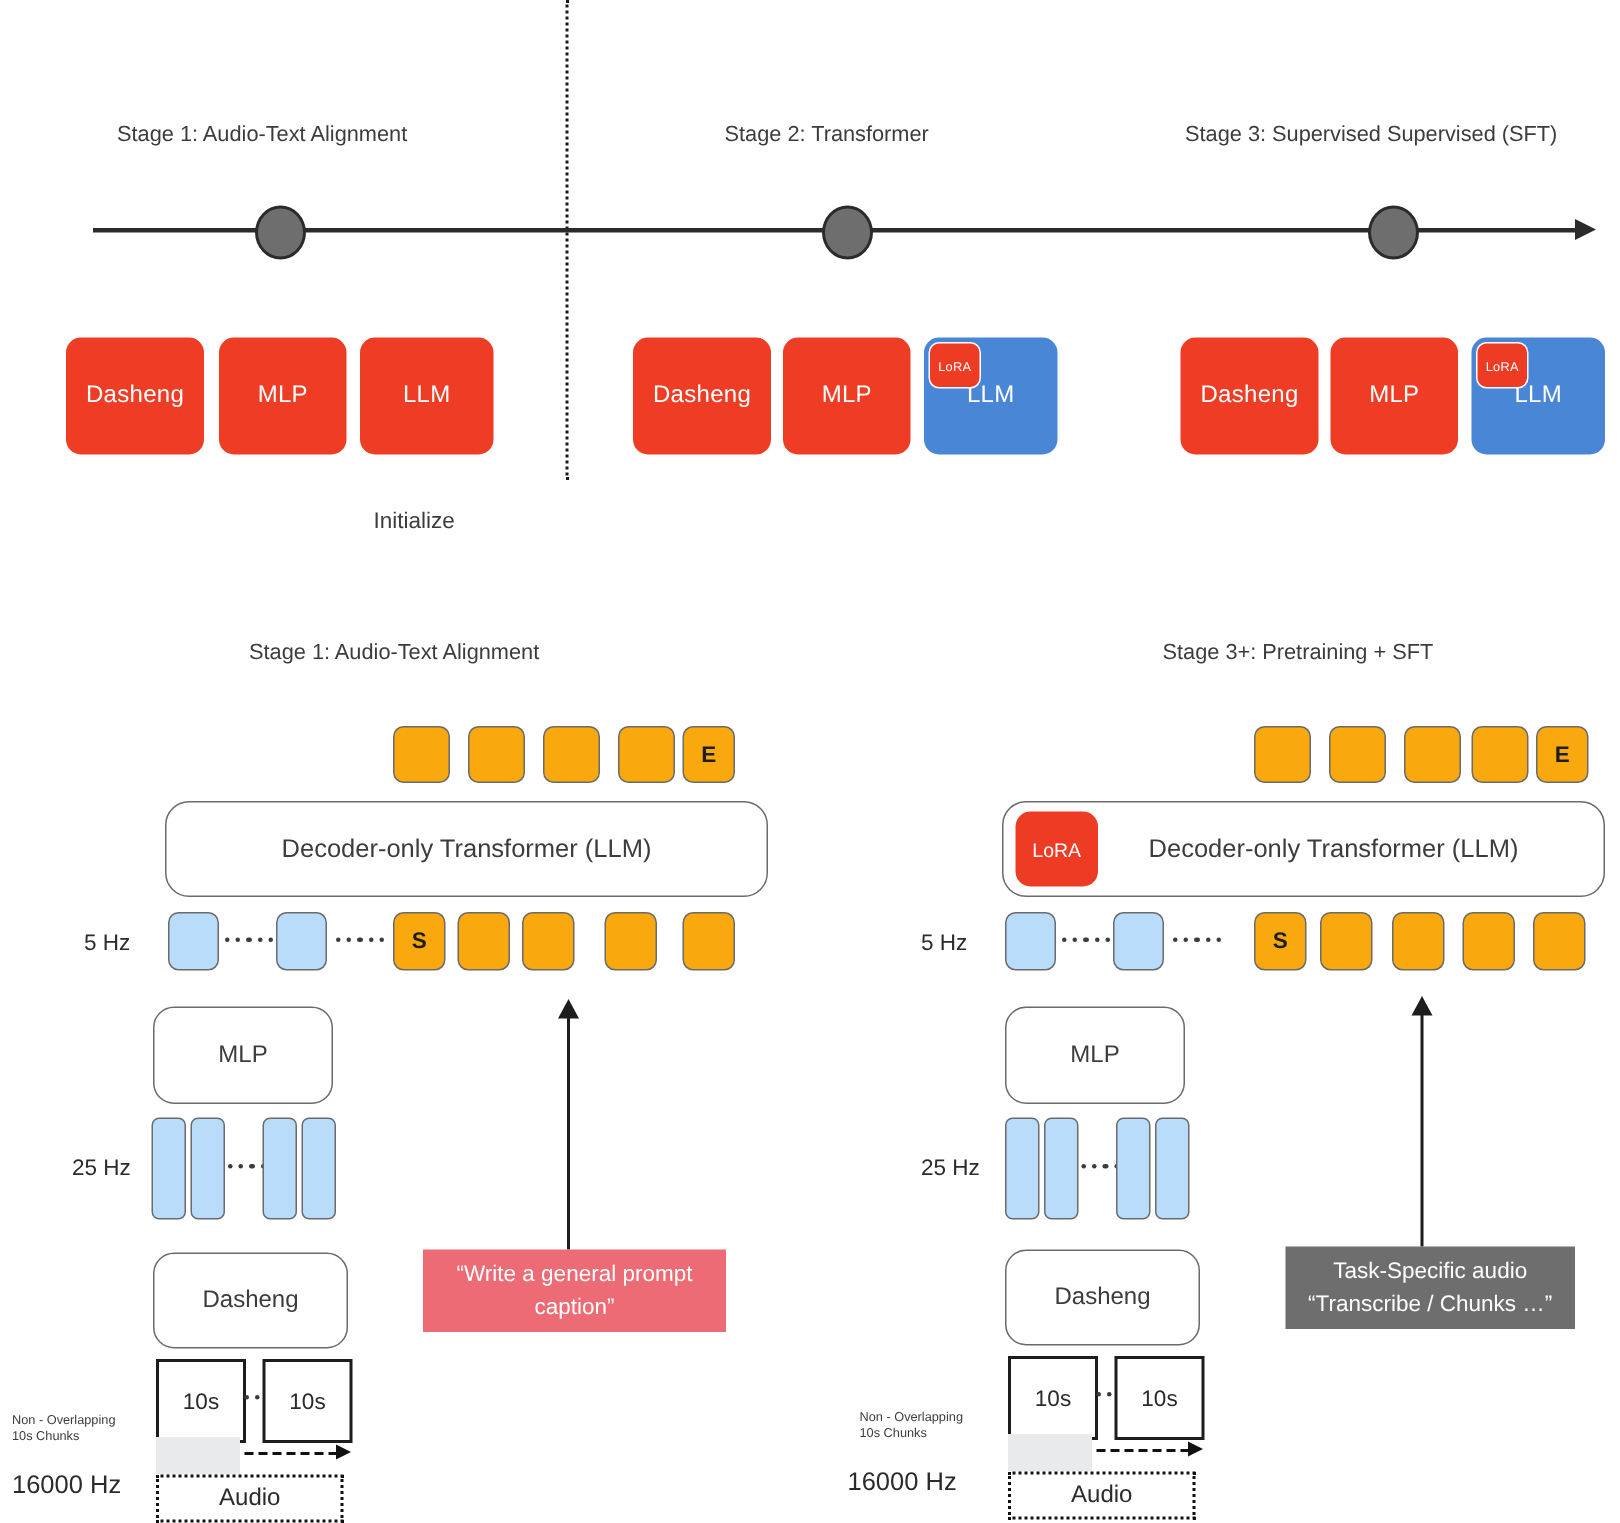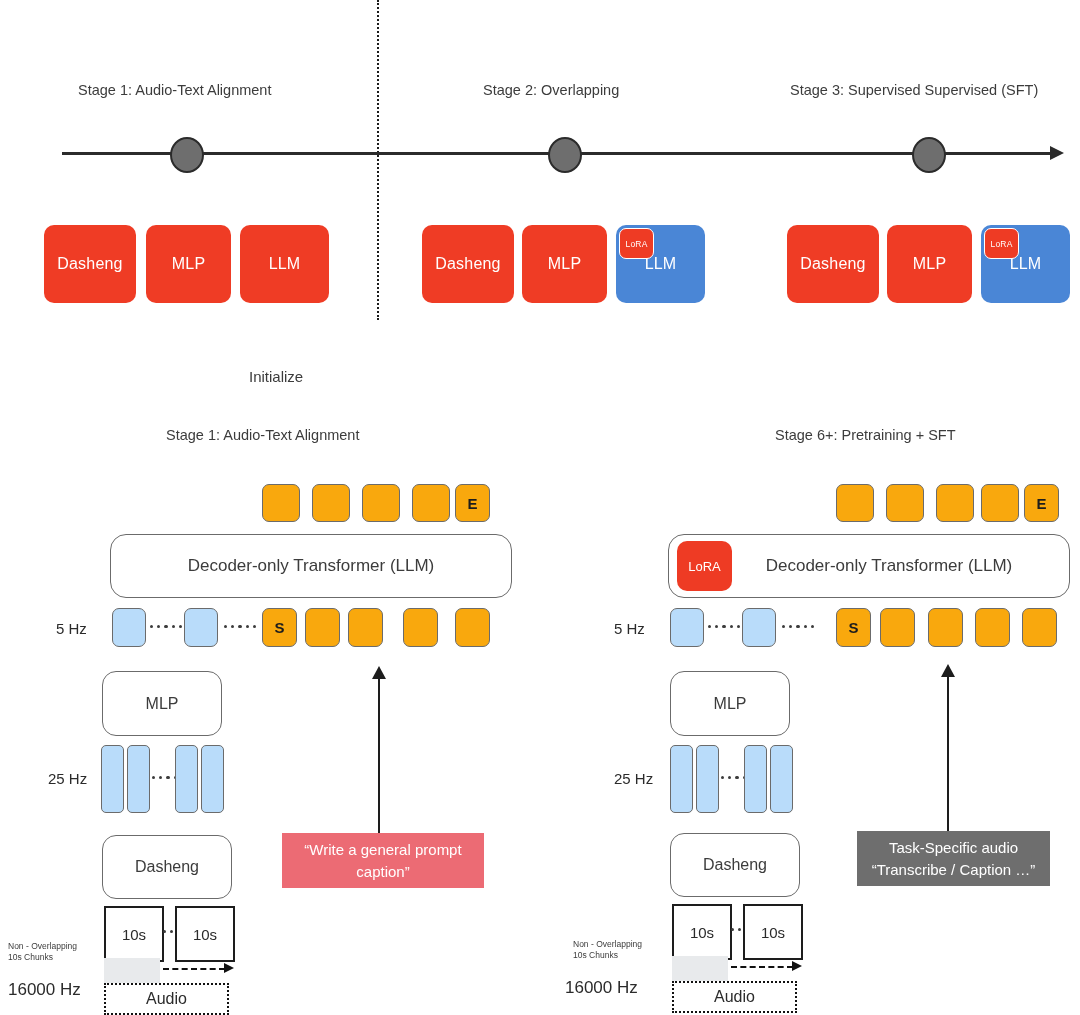--- a/index.html
+++ b/index.html
@@ -66,41 +66,41 @@
           color:#ffffff;font-size:15px;line-height:1.45;padding:0 10px;box-sizing:border-box;}
   .prompt.pink{background:#ec6b74;}
   .prompt.gray{background:#6e6e6e;}
 </style>
 </head>
 <body>
 
 <div class="abs divider" style="left:377px;top:0px;height:320px;"></div>
 
 <div class="abs stage-label" style="left:78px;top:82px;">Stage 1: Audio-Text Alignment</div>
-<div class="abs stage-label" style="left:483px;top:82px;">Stage 2: Overlapping</div>
+<div class="abs stage-label" style="left:483px;top:82px;">Stage 2: Transformer</div>
 <div class="abs stage-label" style="left:790px;top:82px;">Stage 3: Supervised Supervised (SFT)</div>
 
 <div class="abs tl-line" style="left:62px;top:152px;width:990px;"></div>
 <div class="abs tl-arrow" style="left:1050px;top:146px;"></div>
 
 <div class="abs tl-dot" style="left:170px;top:137px;"></div>
 <div class="abs tl-dot" style="left:548px;top:137px;"></div>
 <div class="abs tl-dot" style="left:912px;top:137px;"></div>
 
 <div class="abs chip red" style="left:44px;top:225px;width:92px;height:78px;">
   <span>Dasheng</span>
 </div>
 <div class="abs chip red" style="left:146px;top:225px;width:85px;height:78px;">
   <span>MLP</span>
 </div>
 <div class="abs chip red" style="left:240px;top:225px;width:89px;height:78px;">
   <span>LLM</span>
 </div>
 
-<div class="abs init-label" style="left:249px;top:339px;margin-top:29px;">Initialize</div>
+<div class="abs init-label" style="left:249px;top:339px;">Initialize</div>
 
 <div class="abs chip red" style="left:422px;top:225px;width:92px;height:78px;">
   <span>Dasheng</span>
 </div>
 <div class="abs chip red" style="left:522px;top:225px;width:85px;height:78px;">
   <span>MLP</span>
 </div>
 <div class="abs chip blue" style="left:616px;top:225px;width:89px;height:78px;">
   <span>LLM</span>
   <div class="lora-badge" style="left:3px;top:3px;width:33px;height:29px;font-size:8.5px;">
@@ -225,21 +225,21 @@
 <div class="abs audio-box" style="left:104px;top:983px;width:121px;height:28px;">
   <span>Audio</span>
 </div>
 
 <div class="abs up-arrow-shaft" style="left:378px;top:678px;height:155px;"></div>
 <div class="abs up-arrow-head" style="left:372px;top:666px;"></div>
 <div class="abs prompt pink" style="left:282px;top:833px;width:202px;height:55px;">
   <span>“Write a general prompt caption”</span>
 </div>
 
-<div class="abs panel-title" style="left:775px;top:427px;">Stage 6+: Pretraining + SFT</div>
+<div class="abs panel-title" style="left:775px;top:427px;">Stage 3+: Pretraining + SFT</div>
 
 <div class="abs tok orange" style="left:836px;top:484px;width:36px;height:36px;">
     <span></span>
   </div>
 <div class="abs tok orange" style="left:886px;top:484px;width:36px;height:36px;">
     <span></span>
   </div>
 <div class="abs tok orange" style="left:936px;top:484px;width:36px;height:36px;">
     <span></span>
   </div>
@@ -337,14 +337,14 @@
 
 <div class="abs hz big" style="left:565px;top:978px;">16000 Hz</div>
 <div class="abs audio-box" style="left:672px;top:981px;width:121px;height:28px;">
   <span>Audio</span>
 </div>
 
 <div class="abs up-arrow-shaft" style="left:947px;top:676px;height:155px;"></div>
 <div class="abs up-arrow-head" style="left:941px;top:664px;"></div>
 <div class="abs prompt gray" style="left:857px;top:831px;width:193px;height:55px;flex-direction:column;">
   <span>Task-Specific audio</span>
-  <span>“Transcribe / Caption …”</span>
+  <span>“Transcribe / Chunks …”</span>
 </div>
 
 </body></html>

